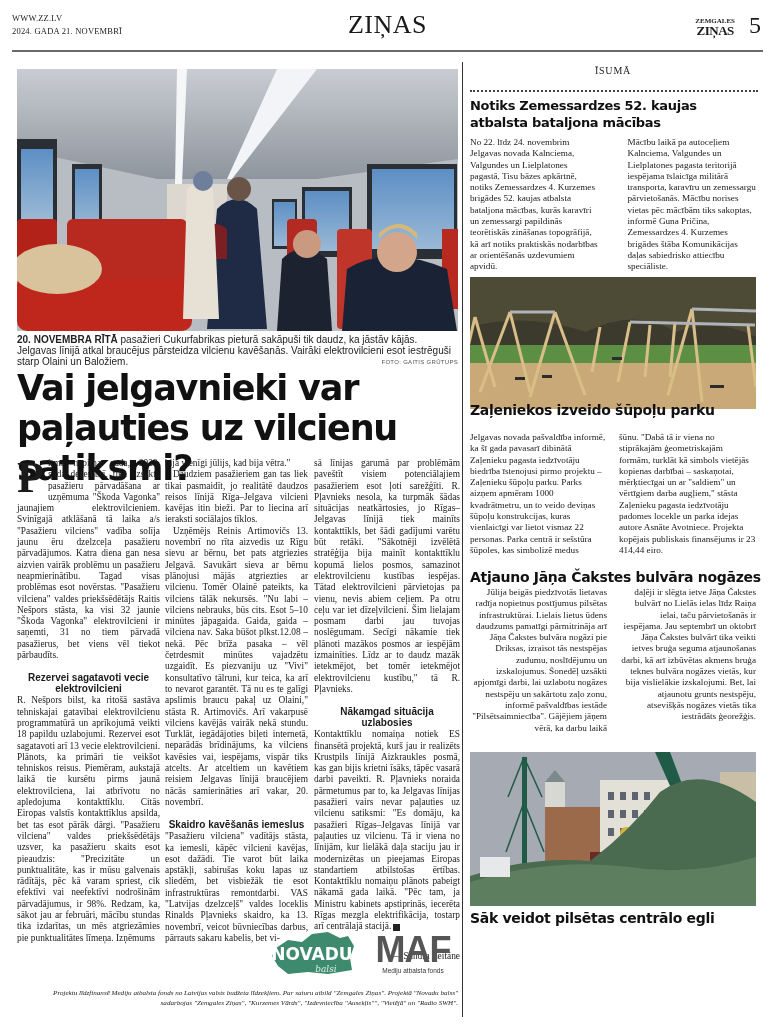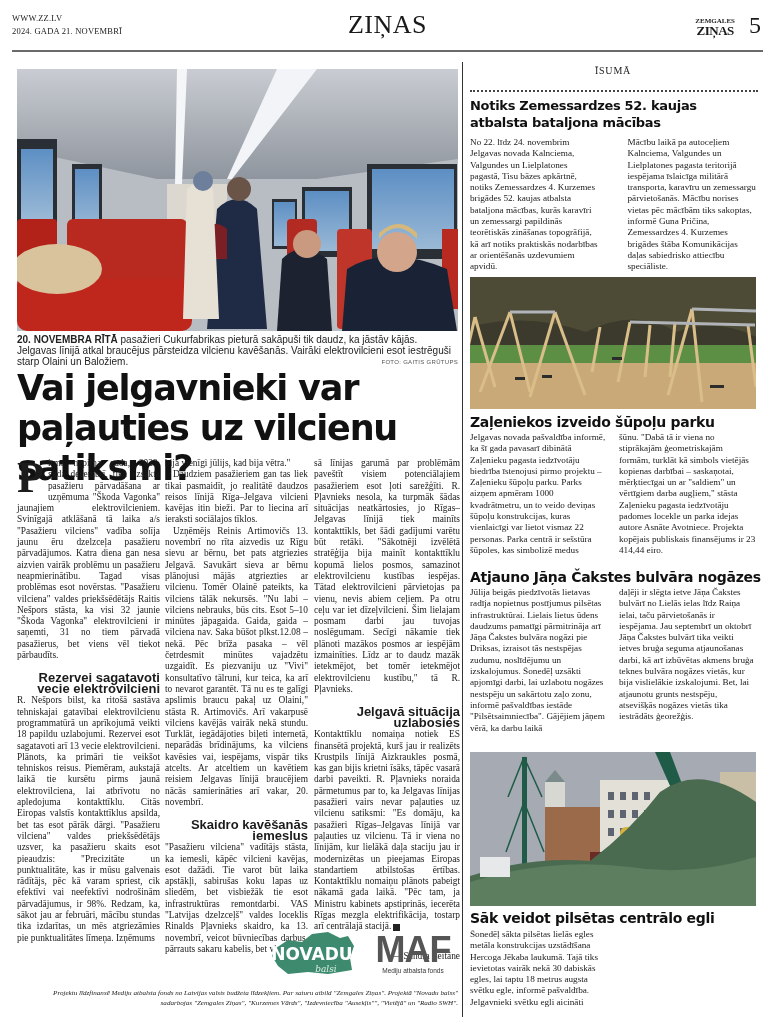--- a/index.html
+++ b/index.html
@@ -23,21 +23,21 @@
   .photo-credit { position: absolute; right: 317px; top: 359px; font-family: "Liberation Sans", sans-serif; font-size: 6px; color: #555; letter-spacing: 0.3px; }
   .headline { position: absolute; left: 17px; top: 368px; width: 445px; font-family: "DejaVu Sans", sans-serif; font-weight: bold; font-size: 35px; line-height: 40px; letter-spacing: -1.2px; color: #111; }
 
   .col { position: absolute; top: 458px; width: 143px; font-size: 9.4px; line-height: 11.3px; text-align: justify; hyphens: auto; color: #1b1b1b; }
   .col p { text-indent: 0; }
   .col p.ind { text-indent: 8px; }
   .col1 { left: 17px; }
   .col2 { left: 165px; }
   .col3 { left: 314px; width: 146px; }
   .dropcap { float: left; font-size: 44px; line-height: 36px; margin: 2px 4px 0 0; font-weight: bold; font-family: "Liberation Serif", serif; }
-  .subhead { font-family: "Liberation Sans", sans-serif; font-weight: bold; font-size: 13px; line-height: 11px; margin-top: 11px; margin-bottom: 1px; text-align: right; }
+  .subhead { font-family: "Liberation Sans", sans-serif; font-weight: bold; font-size: 10px; line-height: 11px; margin-top: 11px; margin-bottom: 1px; text-align: center; }
   .byline { text-align: right; margin-top: 18px; }
   .endmark { display: inline-block; width: 7px; height: 7px; background: #222; vertical-align: middle; margin-left: 2px; }
 
   
   .logo-novadu { position: absolute; left: 268px; top: 930px; width: 88px; height: 46px; }
   .logo-maf { position: absolute; left: 372px; top: 933px; width: 82px; height: 46px; text-align: center; }
   .maf-letters { font-family: "Liberation Sans", sans-serif; font-size: 36px; line-height: 34px; color: #555; letter-spacing: -1px; font-weight: bold; }
   .maf-sub { font-family: "Liberation Sans", sans-serif; font-size: 6.5px; color: #333; }
   .footnote { position: absolute; left: 20px; width: 438px; top: 989px; font-size: 7.1px; line-height: 9.5px; font-style: italic; text-align: right; color: #222; }
 
@@ -135,21 +135,21 @@
 <div class="col col2">
   <p>bija vienīgi jūlijs, kad bija vētra."</p>
   <p class="ind">Daudziem pasažieriem gan tas liek tikai pasmaidīt, jo realitātē daudzos reisos līnijā Rīga–Jelgava vilcieni kavējas itin bieži. Par to liecina arī ieraksti sociālajos tīklos.</p>
   <p class="ind">Uzņēmējs Reinis Artimovičs 13. novembrī no rīta aizvedis uz Rīgu sievu ar bērnu, bet pats atgriezies Jelgavā. Savukārt sieva ar bērnu plānojusi mājās atgriezties ar vilcienu. Tomēr Olainē pateikts, ka vilciens tālāk nekursēs. "Nu labi – vilciens nebrauks, būs cits. Esot 5–10 minūtes jāpagaida. Gaida, gaida – vilciena nav. Saka būšot plkst.12.08 – nekā. Pēc brīža pasaka – vēl četrdesmit minūtes vajadzētu uzgaidīt. Es piezvaniju uz "Vivi" konsultatīvo tālruni, kur teica, ka arī to nevarot garantēt. Tā nu es te galīgi apslimis braucu pakaļ uz Olaini," stāsta R. Artimovičs. Arī vakarpusē vilciens kavējās vairāk nekā stundu. Turklāt, iegādājoties biļeti internetā, neparādās brīdinājums, ka vilciens kavēsies vai, iespējams, vispār tiks atcelts. Ar atceltiem un kavētiem reisiem Jelgavas līnijā braucējiem nācās samierināties arī vakar, 20. novembrī.</p>
   <div class="subhead">Skaidro kavēšanās iemeslus</div>
   <p>"Pasažieru vilciena" vadītājs stāsta, ka iemesli, kāpēc vilcieni kavējas, esot dažādi. Tie varot būt laika apstākļi, sabirušas koku lapas uz sliedēm, bet visbiežāk tie esot infrastruktūras remontdarbi. VAS "Latvijas dzelzceļš" valdes loceklis Rinalds Pļavnieks skaidro, ka 13. novembrī, veicot būvniecības darbus, pārrauts sakaru kabelis, bet vi-</p>
 </div>
 
 <div class="col col3">
   <p>sā līnijas garumā par problēmām paveštīt visiem potenciālajiem pasažieriem esot ļoti sarežģīti. R. Pļavnieks nesola, ka turpmāk šādas situācijas neatkārtosies, jo Rīgas–Jelgavas līnijā tiek mainīts kontakttīkls, bet šādi gadījumi varētu būt retāki. "Sākotnēji izvēlētā stratēģija bija mainīt kontakttīklu kopumā lielos posmos, samazinot elektrovilcienu kustības iespējas. Tātad elektrovilcieni pārvietojas pa vienu, nevis abiem ceļiem. Pa otru ceļu var iet dīzeļvilcieni. Šim lielajam posmam darbi jau tuvojas noslēgumam. Secīgi nākamie tiek plānoti mazākos posmos ar iespējām izmainīties. Līdz ar to daudz mazāk ietekmējot, bet tomēr ietekmējot elektrovilcienu kustību," tā R. Pļavnieks.</p>
-  <div class="subhead">Jelgavā situācija uzlabosies</div>
+  <div class="subhead">Nākamgad situācija uzlabosies</div>
   <p><span>Kontakttīklu nomaiņa notiek ES finansētā projektā, kurš jau ir realizēts Krustpils līnijā Aizkraukles posmā, kas gan bijis krietni īsāks, tāpēc vasarā darbi paveikti. R. Pļavnieks noraida pārmetumus par to, ka Jelgavas līnijas pasažieri vairs nevar paļauties uz vilcienu satiksmi: "Es domāju, ka pasažieri Rīgas–Jelgavas līnijā var paļauties uz vilcienu. Tā ir viena no līnijām, kur lielākā daļa staciju jau ir modernizētas un pieejamas Eiropas standartiem atbilstošas ērtības. Kontakttīklu nomaiņu plānots pabeigt nākamā gada laikā. "Pēc tam, ja Ministru kabinets apstiprinās, iecerēta Rīgas mezgla elektrifikācija, tostarp arī centrālajā stacijā.</span><span class="endmark"></span></p>
   <div class="byline">— Sandra Leitāne</div>
 </div>
 
 <div class="logo-novadu">
   <svg width="88" height="46" viewBox="0 0 88 46">
     <path d="M8 18 L20 10 L34 12 L44 4 L60 2 L72 8 L80 6 L86 16 L82 28 L84 40 L60 44 L40 42 L20 44 L10 36 L4 26 Z" fill="#3e8a6e"></path>
     <text x="44" y="30" text-anchor="middle" font-family="DejaVu Sans, sans-serif" font-weight="bold" font-size="17" fill="#fff">NOVADU</text>
     <text x="58" y="42" text-anchor="middle" font-family="DejaVu Serif, serif" font-style="italic" font-size="9" fill="#d8efe5">balsi</text>
   </svg>
@@ -199,28 +199,28 @@
     </g>
     <g fill="#2c2c2c">
       <rect x="45" y="100" width="10" height="3"></rect>
         <rect x="72" y="98" width="10" height="3"></rect>
       <rect x="142" y="80" width="10" height="3"></rect>
         <rect x="240" y="108" width="14" height="3"></rect>
     </g>
   </svg>
 </div>
 
-<div class="r-head big" style="top:414px;">Zaļeniekos izveido šūpoļu parku</div>
+<div class="r-head big" style="top:402px;">Zaļeniekos izveido šūpoļu parku</div>
 <div class="r-cols" style="top:432px;">
   <div>Jelgavas novada pašvaldība informē, ka šī gada pavasarī dibinātā Zaļenieku pagasta iedzīvotāju biedrība īstenojusi pirmo projektu – Zaļenieku šūpoļu parku. Parks aizņem apmēram 1000 kvadrātmetru, un to veido deviņas šūpoļu konstrukcijas, kuras vienlaicīgi var lietot vismaz 22 personas. Parka centrā ir sešstūra šūpoles, kas simbolizē medus</div>
   <div>šūnu. "Dabā tā ir viena no stiprākajām ģeometriskajām formām, turklāt kā simbols vietējās kopienas darbībai – saskaņotai, mērķtiecīgai un ar "saldiem" un vērtīgiem darba augļiem," stāsta Zaļenieku pagasta iedzīvotāju padomes locekle un parka idejas autore Asnāte Avotniece. Projekta kopējais publiskais finansējums ir 23 414,44 eiro.</div>
 </div>
 
 <div class="r-head big" style="top:569px;">Atjauno Jāņa Čakstes bulvāra nogāzes</div>
-<div class="r-cols" style="top:587px;">
+<div class="r-cols" style="top:587px;text-align:right;">
   <div>Jūlija beigās piedzīvotās lietavas radīja nopietnus postījumus pilsētas infrastruktūrai. Lielais lietus ūdens daudzums pamatīgi pārmitrināja arī Jāņa Čakstes bulvāra nogāzi pie Driksas, izraisot tās nestspējas zudumu, noslīdējumu un izskalojumus. Šonedēļ uzsākti apjomīgi darbi, lai uzlabotu nogāzes nestspēju un sakārtotu zaļo zonu, informē pašvaldības iestāde "Pilsētsaimniecība". Gājējiem jāņem vērā, ka darbu laikā</div>
   <div>daļēji ir slēgta ietve Jāņa Čakstes bulvārī no Lielās ielas līdz Raiņa ielai, taču pārvietošanās ir iespējama. Jau septembrī un oktobrī Jāņa Čakstes bulvārī tika veikti ietves bruģa seguma atjaunošanas darbi, kā arī izbūvētas akmens bruģa teknes bulvāra nogāzes vietās, kur bija vislielākie izskalojumi. Bet, lai atjaunotu grunts nestspēju, atsevišķās nogāzes vietās tika iestrādāts ģeorežģis.</div>
 </div>
 
 <div class="photo-r" style="top:752px; height:154px;">
   <svg width="286" height="154" viewBox="0 0 286 154">
     <rect width="286" height="154" fill="#a6abb3"></rect>
     <rect x="75" y="30" width="20" height="60" fill="#d8d8d3"></rect>
     <polygon points="75,30 85,18 95,30" fill="#7b8a8a"></polygon>
     <rect x="75" y="55" width="60" height="55" fill="#9b6a4a"></rect>
@@ -251,14 +251,13 @@
     <rect x="120" y="100" width="60" height="25" fill="#6a2a25"></rect>
     <polygon points="185,0 200,0 215,40 205,45" fill="#1f5b46"></polygon>
     <path d="M190 40 q40 -30 96 10 v104 h-286 v-30 q60 -20 120 -15 q40 -30 70 -69z" fill="#4a6b4f"></path>
     <path d="M0 130 q80 -25 160 -15 q60 10 126 -10 v49 h-286z" fill="#5d7f60"></path>
     <rect x="10" y="105" width="30" height="20" fill="#e7e8ea"></rect>
   </svg>
 </div>
 
 <div class="r-head big" style="top:910px;">Sāk veidot pilsētas centrālo egli</div>
 <div class="r-cols" style="top:929px;">
-  <div>Šonedēļ sākta pilsētas lielās egles metāla konstrukcijas uzstādīšana Hercoga Jēkaba laukumā. Tajā tiks ievietotas vairāk nekā 30 dabiskās egles, lai taptu 18 metrus augsta svētku egle, informē pašvaldība. Jelgavnieki svētku egli aicināti</div>
 </div>
 
 </body></html>

